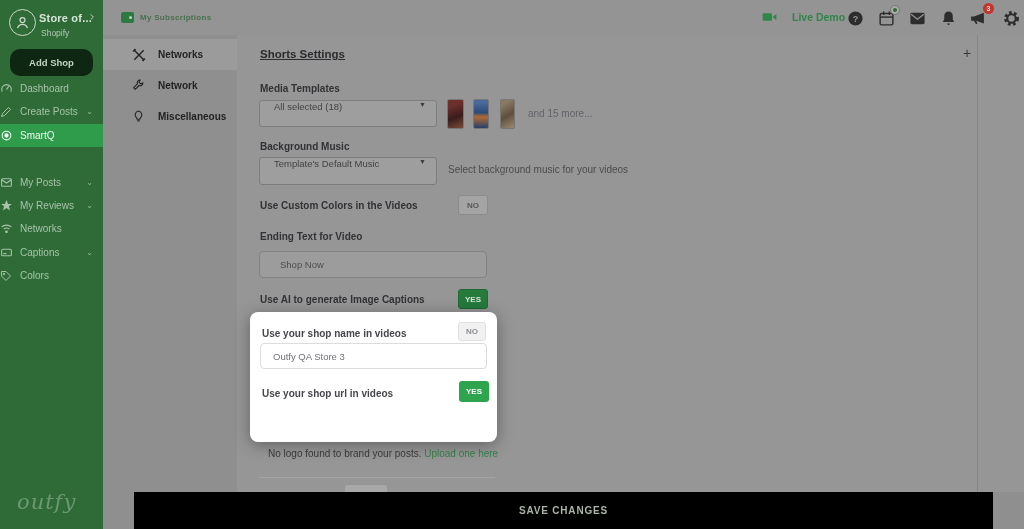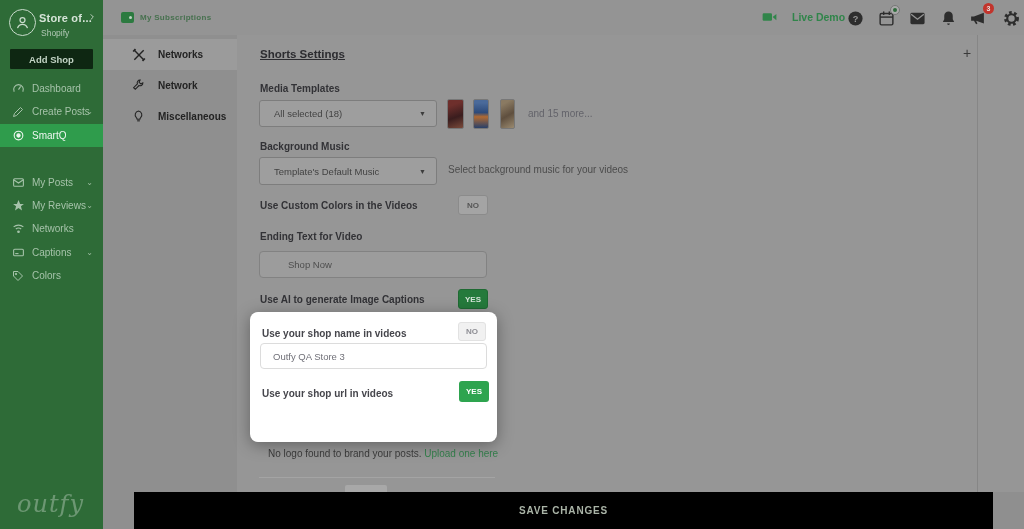--- a/index.html
+++ b/index.html
@@ -6,26 +6,26 @@
   html,body { width:1024px; height:529px; overflow:hidden; }
   body { font-family:"Liberation Sans", sans-serif; position:relative; background:#8f8f8f; }
   .abs { position:absolute; }
 
   
   .sidebar { left:0; top:0; width:103px; height:529px; background:#2e6b37; z-index:5; }
   .avatar { left:9px; top:9px; width:27px; height:27px; border-radius:50%; border:1.5px solid #c9dbcc; color:#c9dbcc; display:flex; align-items:center; justify-content:center; }
   .store-name { left:39px; top:12px; font-size:11px; font-weight:bold; color:#d6e4d8; letter-spacing:.2px; }
   .store-chev { left:88px; top:13px; color:#bcd1bf; }
   .store-platform { left:41px; top:28px; font-size:8.5px; color:#b2c8b6; }
-  .add-shop { left:10px; top:49px; width:83px; height:20px; background:#0e2712; color:#c2d3c4; font-size:9.5px; font-weight:bold; border:none; border-radius:1px; display:flex; align-items:center; justify-content:center; cursor:pointer; }
-  .nav-item { left:0; width:103px; height:23px; display:flex; align-items:center; padding-left:12px; color:#a6c3aa; font-size:10px; cursor:pointer; }
+  .add-shop { left:10px; top:49px; width:83px; height:27px; background:#0e2712; color:#c2d3c4; font-size:9.5px; font-weight:bold; border:none; border-radius:10px; display:flex; align-items:center; justify-content:center; cursor:pointer; }
+  .nav-item { left:0; width:103px; height:23px; display:flex; align-items:center; padding-left:0; color:#a6c3aa; font-size:10px; cursor:pointer; }
   .nav-item .ic { width:13px; height:13px; margin-right:7px; flex:0 0 13px; display:flex; align-items:center; }
   .nav-item.active { background:#2f9c4c; color:#eef7f0; }
   .nav-chev { position:absolute; right:10px; font-size:8px; color:#9bbc9f; }
-  .outfy-logo { left:17px; top:490px; font-family:"DejaVu Serif", serif; font-style:italic; font-size:24px; color:rgba(255,255,255,.30); letter-spacing:1px; }
+  .outfy-logo { left:17px; top:490px; font-family:"DejaVu Serif", serif; font-style:italic; font-size:21px; color:rgba(255,255,255,.30); letter-spacing:1px; }
 
   
   .topbar { left:103px; top:0; width:921px; height:35px; background:#949494; }
   .wallet { left:121px; top:12px; width:13px; height:11px; background:#2c7a40; border-radius:2px; }
   .wallet:after { content:""; position:absolute; right:2px; top:4px; width:3px; height:3px; border-radius:50%; background:#bdd3c1; }
   .subs-label { left:140px; top:13px; font-size:8px; font-weight:bold; color:#47714f; letter-spacing:.3px; }
   .icon16 { width:17px; height:17px; color:#2d2d2d; }
   .live-demo { left:762px; top:11px; display:flex; align-items:center; gap:15px; color:#30854a; font-size:10.5px; font-weight:bold; cursor:pointer; }
   .tb-ic { top:10px; cursor:pointer; }
   .cal-badge { left:890px; top:5px; width:10px; height:10px; border-radius:50%; background:#a9a9a9; border:1px solid #777; display:flex; align-items:center; justify-content:center; }
@@ -37,28 +37,28 @@
   .sub-item { position:absolute; left:0; width:134px; height:31px; display:flex; align-items:center; padding-left:29px; font-size:10px; font-weight:bold; color:#232323; cursor:pointer; }
   .sub-item .ic { width:14px; height:14px; margin-right:12px; flex:0 0 14px; }
   .sub-item.active { background:#9b9b9b; }
 
   
   .content { left:237px; top:35px; width:787px; height:457px; background:#969696; }
   .v-edge { left:977px; top:35px; width:1px; height:457px; background:#868686; }
   .panel-title { left:260px; top:48px; font-size:11.5px; font-weight:bold; color:#2c2c30; text-decoration:underline; cursor:pointer; }
   .plus { left:963px; top:45px; font-size:14px; color:#3a3a3a; cursor:pointer; }
   .flabel { font-size:10px; font-weight:bold; color:#323236; }
-  .dd { width:178px; height:27px; background:#9e9e9e; border:1px solid #7d7d7d; border-radius:3px; display:flex; align-items:center; padding:0 10px 0 14px; font-size:9.5px; color:#424242; cursor:pointer; }
+  .dd { width:178px; height:27px; background:#9e9e9e; border:1px solid #7d7d7d; border-radius:3px; display:flex; padding:0 10px 0 14px; font-size:9.5px; color:#424242; cursor:pointer; }
   .dd .caret { margin-left:auto; font-size:7px; color:#3c3c3c; }
   .thumb { top:99px; width:17px; height:30px; border-radius:2px; border:1px solid #777; }
   .helper { font-size:10px; color:#4c4c4c; }
   .toggle { width:30px; height:20px; border-radius:3px; font-size:8px; font-weight:bold; display:flex; align-items:center; justify-content:center; cursor:pointer; }
   .toggle.no-dim { background:#a4a4a4; border:1px solid #8b8b8b; color:#565656; }
   .toggle.yes-dim { background:#257a3c; color:#d6e5da; border:1px solid #1f6a33; }
-  .text-input { height:27px; background:#9c9c9c; border:1px solid #828282; border-radius:4px; font-size:9.5px; color:#4e4e4e; padding:0 28px; font-family:"Liberation Sans",sans-serif; }
+  .text-input { height:27px; background:#9c9c9c; border:1px solid #828282; border-radius:4px; font-size:9.5px; color:#4e4e4e; padding:0 20px; font-family:"Liberation Sans",sans-serif; }
 
   
   .spotlight { left:250px; top:312px; width:247px; height:130px; background:#ffffff; border-radius:8px; box-shadow:0 3px 16px rgba(0,0,0,.35); z-index:20; }
   .sp-label { position:absolute; font-size:10px; font-weight:bold; color:#46464c; }
   .sp-toggle-no { position:absolute; width:28px; height:19px; background:#f1f1f1; border:1px solid #e2e2e2; border-radius:3px; color:#8e8e94; font-size:8px; font-weight:bold; display:flex; align-items:center; justify-content:center; cursor:pointer; }
   .sp-toggle-yes { position:absolute; width:30px; height:21px; background:#2ea44f; border:none; border-radius:3px; color:#ffffff; font-size:8px; font-weight:bold; display:flex; align-items:center; justify-content:center; cursor:pointer; }
   .sp-input { position:absolute; width:227px; height:26px; border:1px solid #dcdcdc; border-radius:4px; font-size:9.5px; color:#707078; padding:0 12px; font-family:"Liberation Sans",sans-serif; background:#fff; }
 
   .logo-note { left:260px; top:448px; font-size:10px; color:#3b3b3b;padding-left:8px; }
   .logo-note a { color:#35804d; text-decoration:none; cursor:pointer; }

